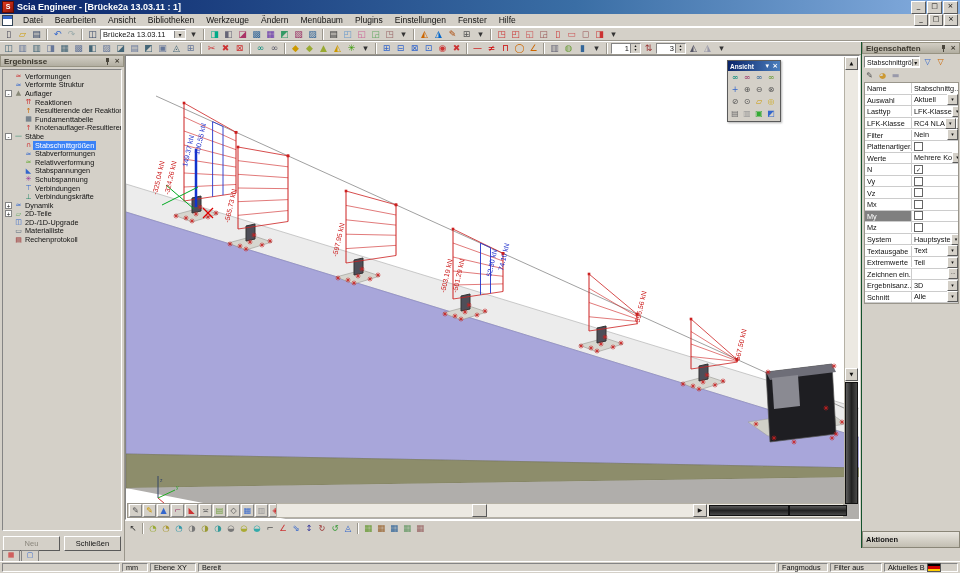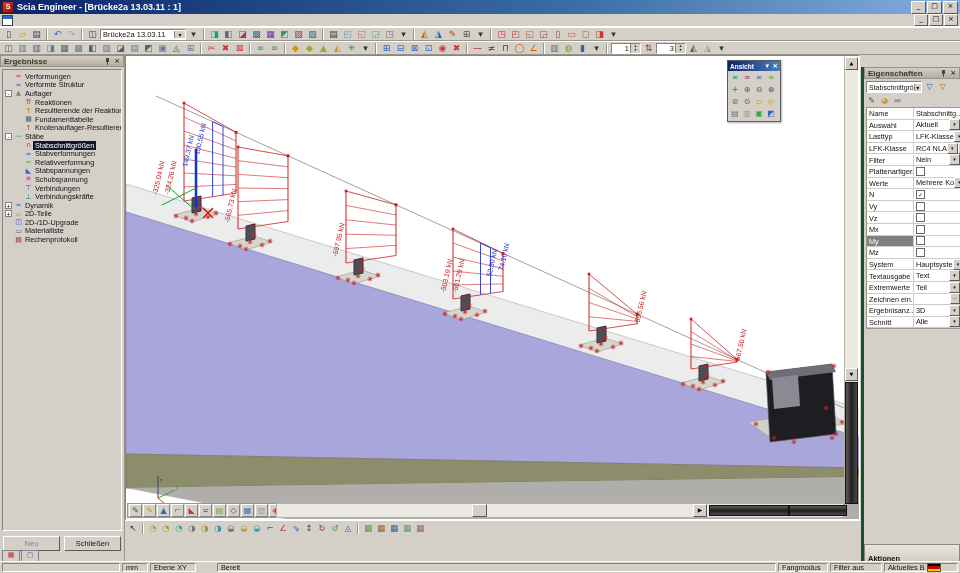--- a/index.html
+++ b/index.html
@@ -53,21 +53,21 @@
   
   #left-panel{left:0;top:55px;width:125px;height:506px;background:#d4d0c8;border-right:1px solid #9a968c;box-sizing:border-box;}
   #tree{position:absolute;left:2px;top:14px;right:2px;bottom:30px;border:1px solid;border-color:#848484 #fff #fff #848484;
     background:#d4d0c8;overflow:hidden;padding-top:2px;}
   .tree-item{display:flex;align-items:center;height:8.6px;white-space:nowrap;}
   .tree-exp{width:9px;flex:0 0 auto;}
   .tree-exp.box{width:7px;height:7px;border:1px solid #848484;background:#fff;font-size:6px;line-height:6px;
     text-align:center;margin-right:2px;box-sizing:border-box;font-family:"DejaVu Sans Mono",monospace;}
   .tree-ico{width:9px;font-size:7px;flex:0 0 auto;font-family:"DejaVu Sans",sans-serif;text-align:center;}
   .tree-lbl{font-size:7.3px;padding:0 2px;}
-  .tree-item.sel .tree-lbl{background:#0f172a;color:#fff;}
+  .tree-item.sel .tree-lbl{background:#3b82f6;color:#fff;}
   #left-buttons{position:absolute;left:0;bottom:10px;width:100%;display:flex;gap:4px;padding:0 3px;box-sizing:border-box;}
   .btn{height:13px;background:#d4d0c8;border:1px solid;border-color:#fff #5a5a5a #5a5a5a #fff;
     font-size:7.5px;display:flex;align-items:center;justify-content:center;flex:1;}
   .btn.disabled{color:#8a867c;}
   #left-tabs{position:absolute;left:2px;bottom:0;display:flex;gap:1px;}
   .ltab{width:16px;height:10px;background:#d4d0c8;border:1px solid #848484;border-bottom:none;
     font-size:7px;text-align:center;line-height:9px;font-family:"DejaVu Sans",sans-serif;}
   
   #viewport{left:125px;top:55px;width:735px;height:465px;background:#fff;
     border:1px solid;border-color:#848484 #fff #fff #848484;box-sizing:border-box;overflow:hidden;}
@@ -94,70 +94,83 @@
   #vthumb{position:absolute;left:0;top:325px;width:11px;bottom:0;background:linear-gradient(90deg,#5c5c5c,#222 50%,#4a4a4a);border:1px solid #111;}
   
   #command-panel{left:125px;top:520px;width:735px;height:41px;background:#d4d0c8;box-sizing:border-box;border-top:1px solid #fff;}
   #cmd-caption{height:11px;background:linear-gradient(#cfccc2,#aeaa9d);display:flex;align-items:center;
     padding:0 3px;font-weight:bold;color:#3c382e;font-size:7.5px;border:1px solid #979383;box-sizing:border-box;}
   #cmd-icons{height:15px;display:flex;align-items:center;gap:1px;padding:0 2px;}
   #cmd-icons .icon-btn{width:12px;height:12px;font-size:8.5px;}
   #cmd-input{margin:0 2px;height:12px;background:#fff;border:1px solid;border-color:#848484 #fff #fff #848484;
     font-size:7.5px;display:flex;align-items:center;padding-left:3px;}
   
-  #right-panel{left:861px;top:67px;width:99px;height:506px;background:#d4d0c8;border-left:3px solid #14532d;box-sizing:border-box;}
+  #right-panel{left:861px;top:42px;width:99px;height:506px;background:#d4d0c8;border-left:1px solid #14532d;box-sizing:border-box;}
   #prop-toolbar{display:flex;align-items:center;gap:2px;padding:2px 2px 0 2px;flex-wrap:wrap;}
   #prop-combo{width:56px;height:12px;background:#fff;border:1px solid;border-color:#848484 #fff #fff #848484;
     display:flex;align-items:center;font-size:7px;padding-left:2px;box-sizing:border-box;}
   #prop-toolbar .icon-btn{width:11px;height:11px;font-size:8px;}
   #prop-grid{position:absolute;left:2px;top:40px;width:93px;background:#fff;border:1px solid #9a968c;}
   .prop-row{display:flex;height:10.6px;border-bottom:1px solid #ccc;align-items:center;}
   .prop-l{width:47px;border-right:1px solid #ccc;font-size:7.3px;padding:1px 0 0 2px;box-sizing:border-box;
     white-space:nowrap;overflow:hidden;background:#fff;}
   .prop-l.sel{background:#808080;color:#fff;}
   .prop-v{flex:1;display:flex;align-items:center;font-size:7.3px;position:relative;overflow:hidden;}
   .prop-tx{padding-left:2px;white-space:nowrap;flex:1;}
   .drop-btn{width:9px;height:9px;background:#d4d0c8;border:1px solid;border-color:#fff #5a5a5a #5a5a5a #fff;
     font-size:5px;text-align:center;line-height:8px;flex:0 0 auto;font-family:"DejaVu Sans",sans-serif;}
   .ell-btn{width:8px;height:9px;background:#d4d0c8;border:1px solid;border-color:#fff #5a5a5a #5a5a5a #fff;
     font-size:6px;text-align:center;line-height:6px;flex:0 0 auto;}
   .cbox{width:7px;height:7px;border:1px solid #666;background:#fff;margin-left:2px;font-size:6px;line-height:7px;
     text-align:center;color:#222;font-family:"DejaVu Sans",sans-serif;}
   
   #actions-wrap{position:absolute;left:0;bottom:0;width:100%;}
-  #actions-caption{height:29px;background:linear-gradient(#e8e5de,#c2beb2);border:1px solid #8a8678;
+  #actions-caption{height:17px;background:linear-gradient(#e8e5de,#c2beb2);border:1px solid #8a8678;
     font-weight:bold;font-size:7.5px;display:flex;align-items:center;padding:0 3px;box-sizing:border-box;}
   .act-row{height:11px;background:#d4d0c8;border:1px solid #9a968c;border-top:none;display:flex;align-items:center;
     padding:0 1px 0 3px;font-size:7.3px;box-sizing:border-box;}
   .act-btn{margin-left:auto;width:18px;height:8px;background:#d4d0c8;border:1px solid;border-color:#fff #5a5a5a #5a5a5a #fff;
     font-size:5.5px;text-align:center;line-height:7px;letter-spacing:.5px;}
   
   #statusbar{left:0;top:561px;width:960px;height:12px;background:#d4d0c8;display:flex;align-items:stretch;
     border-top:1px solid #fff;box-sizing:border-box;padding:1px 2px;gap:2px;}
   .status-seg{border:1px solid;border-color:#848484 #fff #fff #848484;font-size:7.3px;display:flex;
     align-items:center;padding:0 3px;box-sizing:border-box;white-space:nowrap;}
-  .status-seg.grow{flex:1;margin-left:19px;}
+  .status-seg.grow{flex:1;}
   .flag{width:12px;height:7px;margin-left:2px;background:linear-gradient(#000 33%,#c00 33%,#c00 66%,#fc0 66%);
     border:1px solid #555;}
 </style>
 </head>
 <body>
 
 <div class="abs" id="titlebar">
   <div class="appico">S</div>
   <span class="t">Scia Engineer - [Brücke2a 13.03.11 : 1]</span>
   <div class="winbtns">
     <div class="winbtn">_</div>
     <div class="winbtn">□</div>
     <div class="winbtn">×</div>
   </div>
 </div>
 
 <div class="abs" id="menubar">
   <div class="mdiico"></div>
+  <div id="menus" style="display:flex;">
+      <div class="menu-item">Datei</div>
+      <div class="menu-item">Bearbeiten</div>
+      <div class="menu-item">Ansicht</div>
+      <div class="menu-item">Bibliotheken</div>
+      <div class="menu-item">Werkzeuge</div>
+      <div class="menu-item">Ändern</div>
+      <div class="menu-item">Menübaum</div>
+      <div class="menu-item">Plugins</div>
+      <div class="menu-item">Einstellungen</div>
+      <div class="menu-item">Fenster</div>
+      <div class="menu-item">Hilfe</div>
+    </div>
   <div class="winbtns">
     <div class="winbtn">_</div>
     <div class="winbtn">□</div>
     <div class="winbtn">×</div>
   </div>
 </div>
 
 <div class="abs toolbar" id="toolbar1">
     <div class="icon-btn" style="color: rgb(68, 68, 85);">▯</div>
     <div class="icon-btn" style="color: rgb(204, 153, 0);">▱</div>

